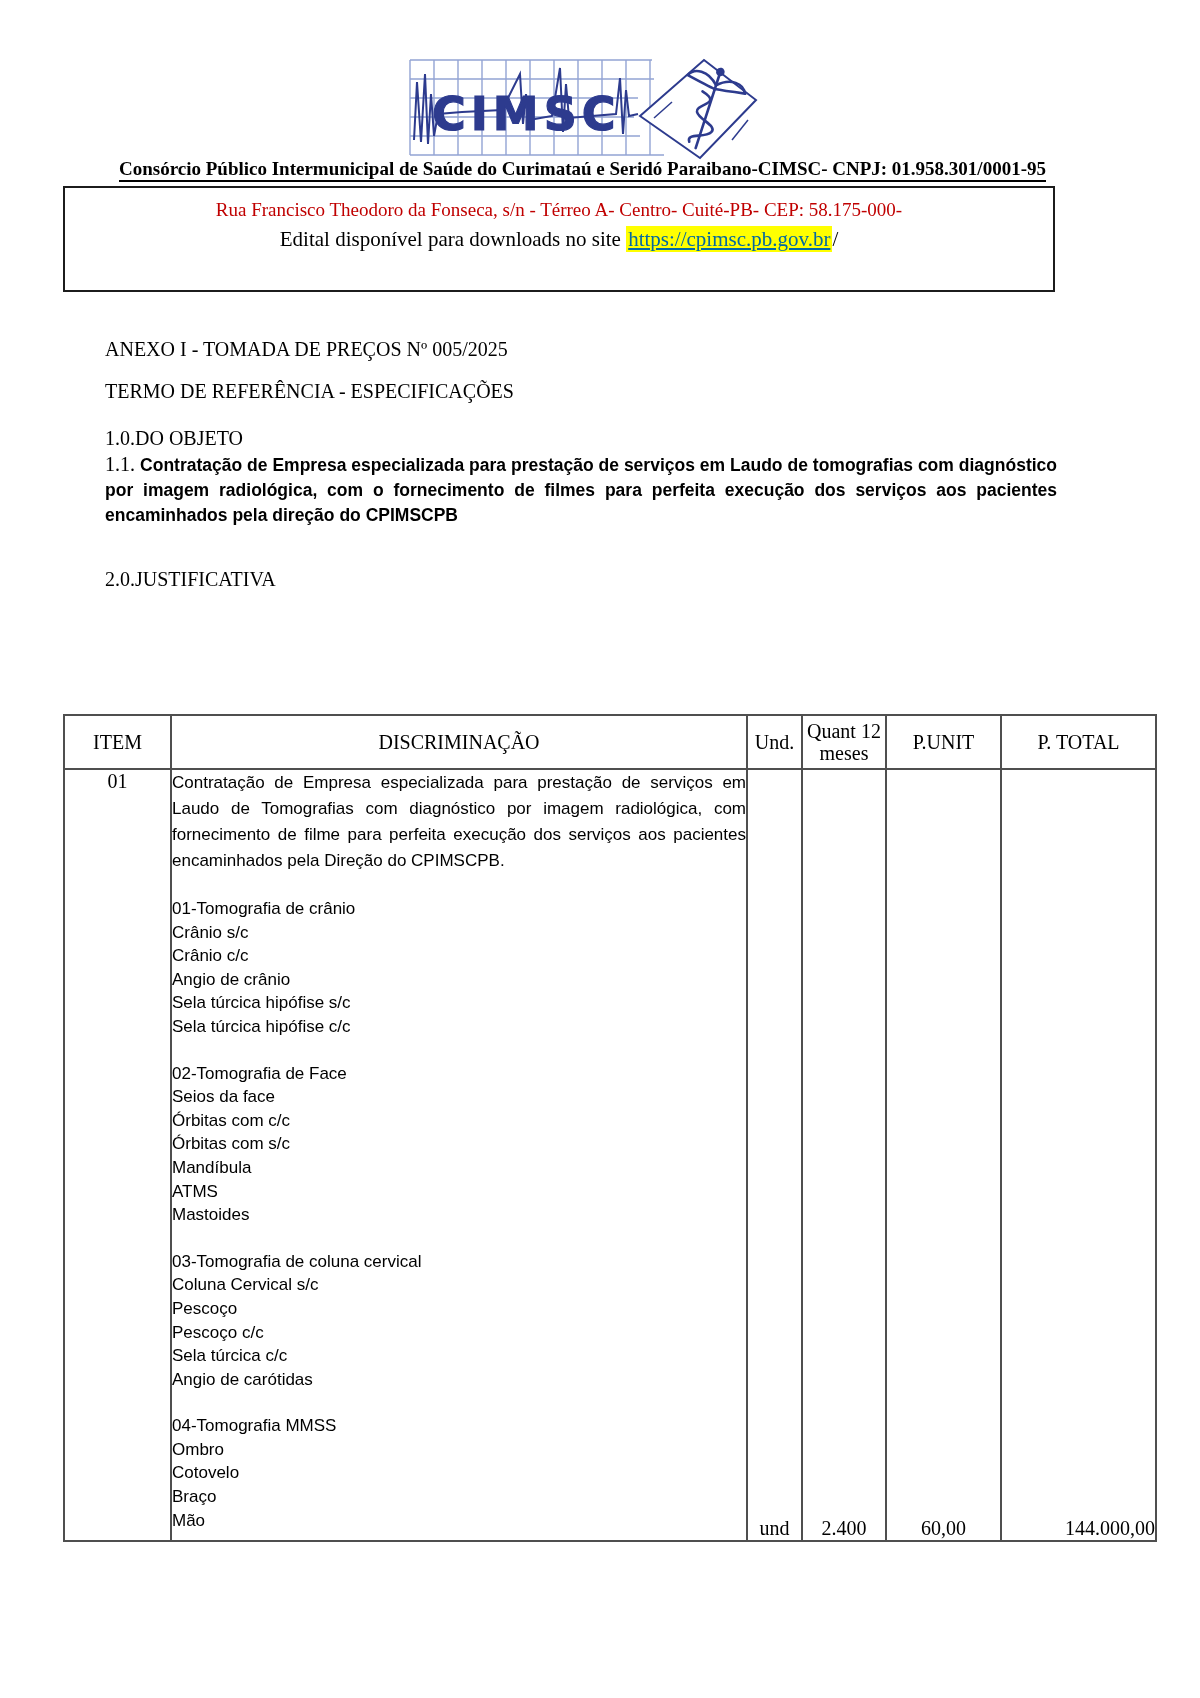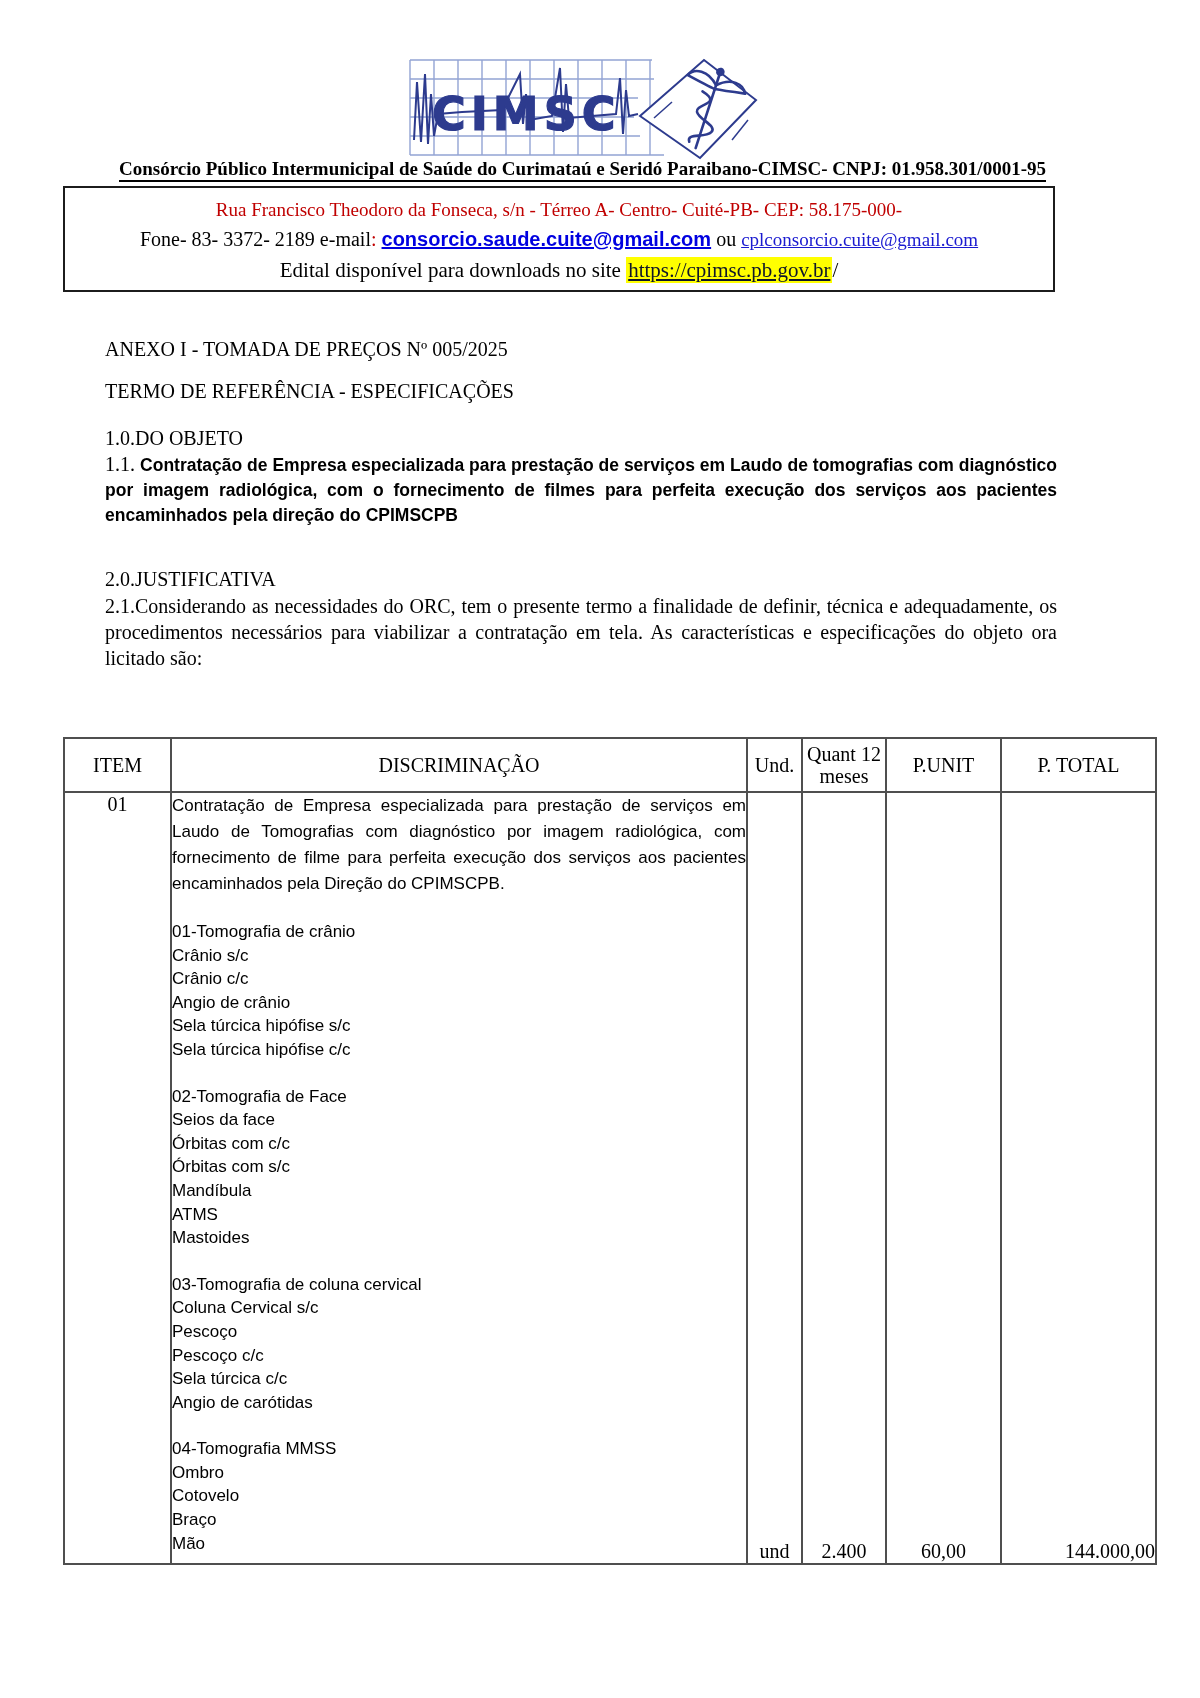--- a/index.html
+++ b/index.html
@@ -17,34 +17,34 @@
   
   .info-box { position:absolute; left:63px; top:186px; width:992px; height:106px;
               border:2px solid #1c1c1c; box-sizing:border-box; text-align:center; padding-top:8px; }
   .addr  { color:#c00000; font-size:19px; line-height:28px; }
   .fone  { font-size:20px; line-height:30px; }
   .fone .colon { color:#c00000; }
   .email1 { font-family:"Liberation Sans", sans-serif; font-weight:bold; color:#0000e0;
             text-decoration:underline; font-size:20px; }
   .email2 { color:#1a1ad0; text-decoration:underline; font-size:19px; }
   .edital { font-size:21px; line-height:30px; }
-  .edital .url { color:#0f172a; text-decoration:underline; background:#ffff00; padding:1px 2px; }
+  .edital .url { color:#0369a1; text-decoration:underline; background:#ffff00; padding:1px 2px; }
 
   
   .body-flow { position:absolute; left:105px; top:338px; width:952px; }
   .h-doc { font-size:20px; font-weight:normal; margin:0 0 19px 0; }
   .h-sec { font-size:20px; font-weight:normal; margin:0; }
   .p11 { margin:2px 0 0 0; text-align:justify; font-size:17.5px; line-height:25px;
          font-family:"Liberation Sans", sans-serif; font-weight:bold; }
   .p11 .num { font-family:"Liberation Serif", serif; font-weight:normal; font-size:20px; }
   .h2 { margin:40px 0 0 0; }
   .p21 { margin:2px 0 0 0; text-align:justify; font-size:20px; line-height:26px; }
 
   
-  .doc-table { position:absolute; left:63px; top:737px; width:1092px;
+  .doc-table { position:absolute; left:63px; top:714px; width:1092px;
                border-collapse:collapse; table-layout:fixed; }
   .doc-table th, .doc-table td { border:2px solid #4f4f4f; padding:0; }
   .doc-table th { font-weight:normal; font-size:20px; text-align:center;
                   vertical-align:middle; height:52px; line-height:22px; }
   .cell-item { vertical-align:top; text-align:center; font-size:20px; padding-top:5px; }
   .cell-desc { vertical-align:top; padding:4px 6px 14px 5px; }
   .cell-desc .inner { height:770px; font-family:"Liberation Sans", sans-serif; font-size:17px; }
   .desc-intro { text-align:justify; line-height:26px; margin:0 0 23px 0; }
   .group { margin:0 0 23px 0; }
   .group:last-child { margin-bottom:0; }
@@ -84,40 +84,33 @@
       </g>
     </svg>
   </div>
 
   <div class="org-line">
     <span class="u">Consórcio Público Intermunicipal de Saúde do Curimataú e Seridó Paraibano-CIMSC- CNPJ: 01.958.301/0001-95</span>
   </div>
 
   <div class="info-box">
     <div class="addr">Rua Francisco Theodoro da Fonseca, s/n - Térreo A- Centro- Cuité-PB- CEP: 58.175-000-</div>
-    <div class="fone">
-      <span>Fone- 83- 3372- 2189 e-mail</span><span class="colon">:</span>
-      <span class="email1">consorcio.saude.cuite@gmail.com</span>
-      <span>ou</span>
-      <span class="email2">cplconsorcio.cuite@gmail.com</span>
-    </div>
     <div class="edital">
       <span>Edital disponível para downloads no site </span><span class="url">https://cpimsc.pb.gov.br</span><span>/</span>
     </div>
   </div>
 
   <div class="body-flow">
     <div class="h-doc">ANEXO I - TOMADA DE PREÇOS Nº 005/2025</div>
     <div class="h-doc" style="margin-bottom:24px;">TERMO DE REFERÊNCIA - ESPECIFICAÇÕES</div>
 
     <div class="h-sec">1.0.DO OBJETO</div>
     <p class="p11"><span class="num">1.1. </span><span>Contratação de Empresa especializada para prestação de serviços em Laudo de tomografias com diagnóstico por imagem radiológica, com o fornecimento de filmes para perfeita execução dos serviços aos pacientes encaminhados pela direção do CPIMSCPB</span></p>
 
     <div class="h-sec h2">2.0.JUSTIFICATIVA</div>
-    <p class="p21">2.1.Considerando as necessidades do ORC, tem o presente termo a finalidade de definir, técnica e adequadamente, os procedimentos necessários para viabilizar a contratação em tela. As características e especificações do objeto ora licitado são:</p>
   </div>
 
   <table class="doc-table">
     <colgroup>
       <col style="width:107px">
         <col style="width:576px">
         <col style="width:55px">
       <col style="width:84px">
         <col style="width:115px">
         <col style="width:155px">

